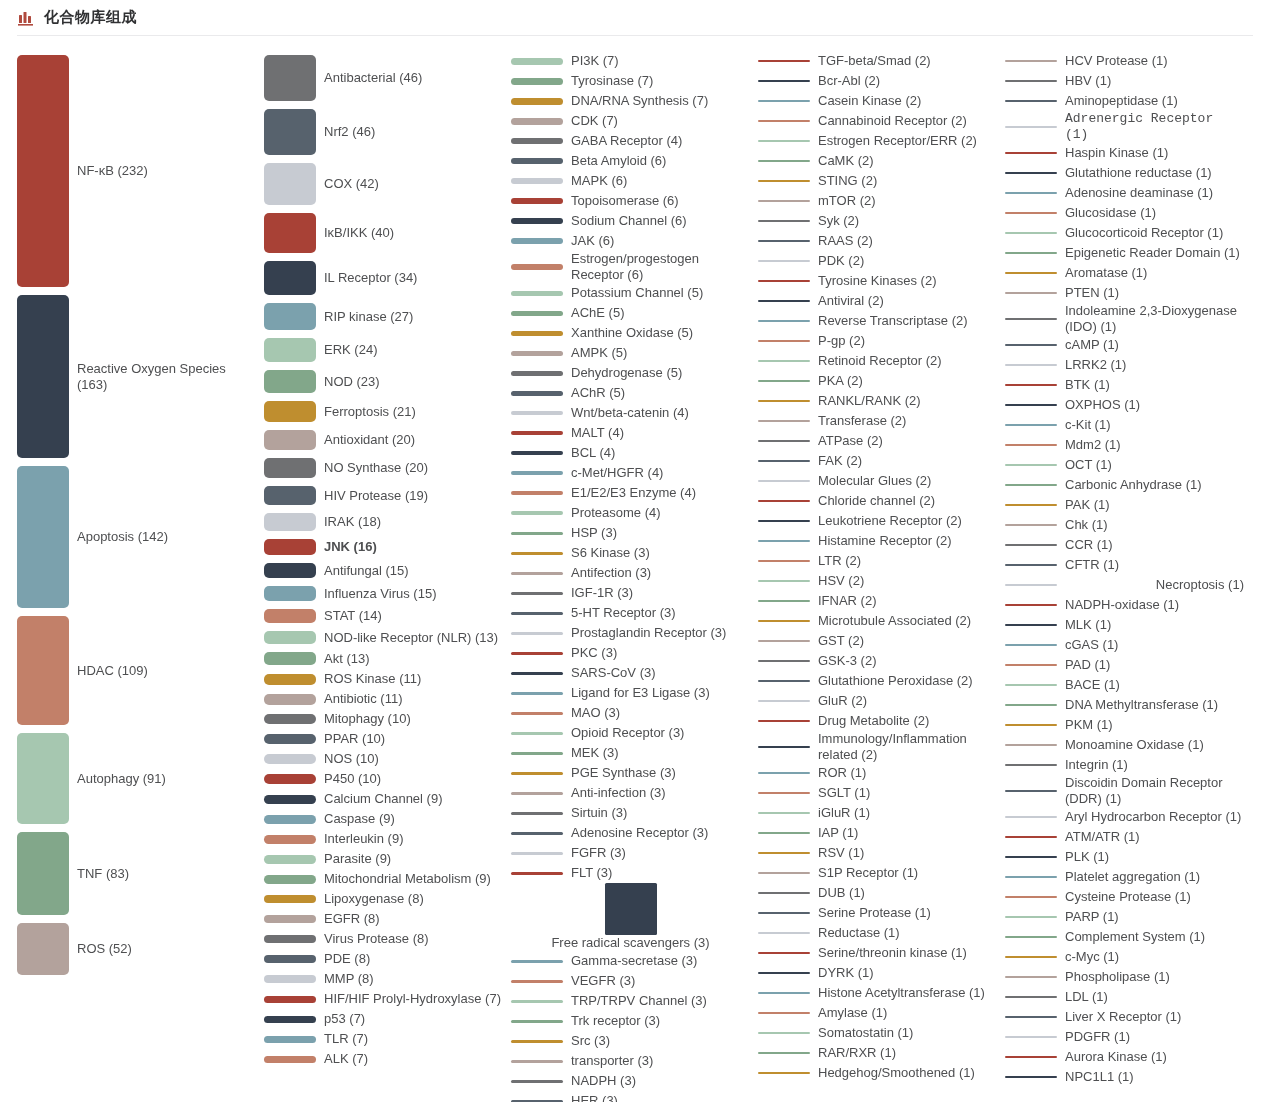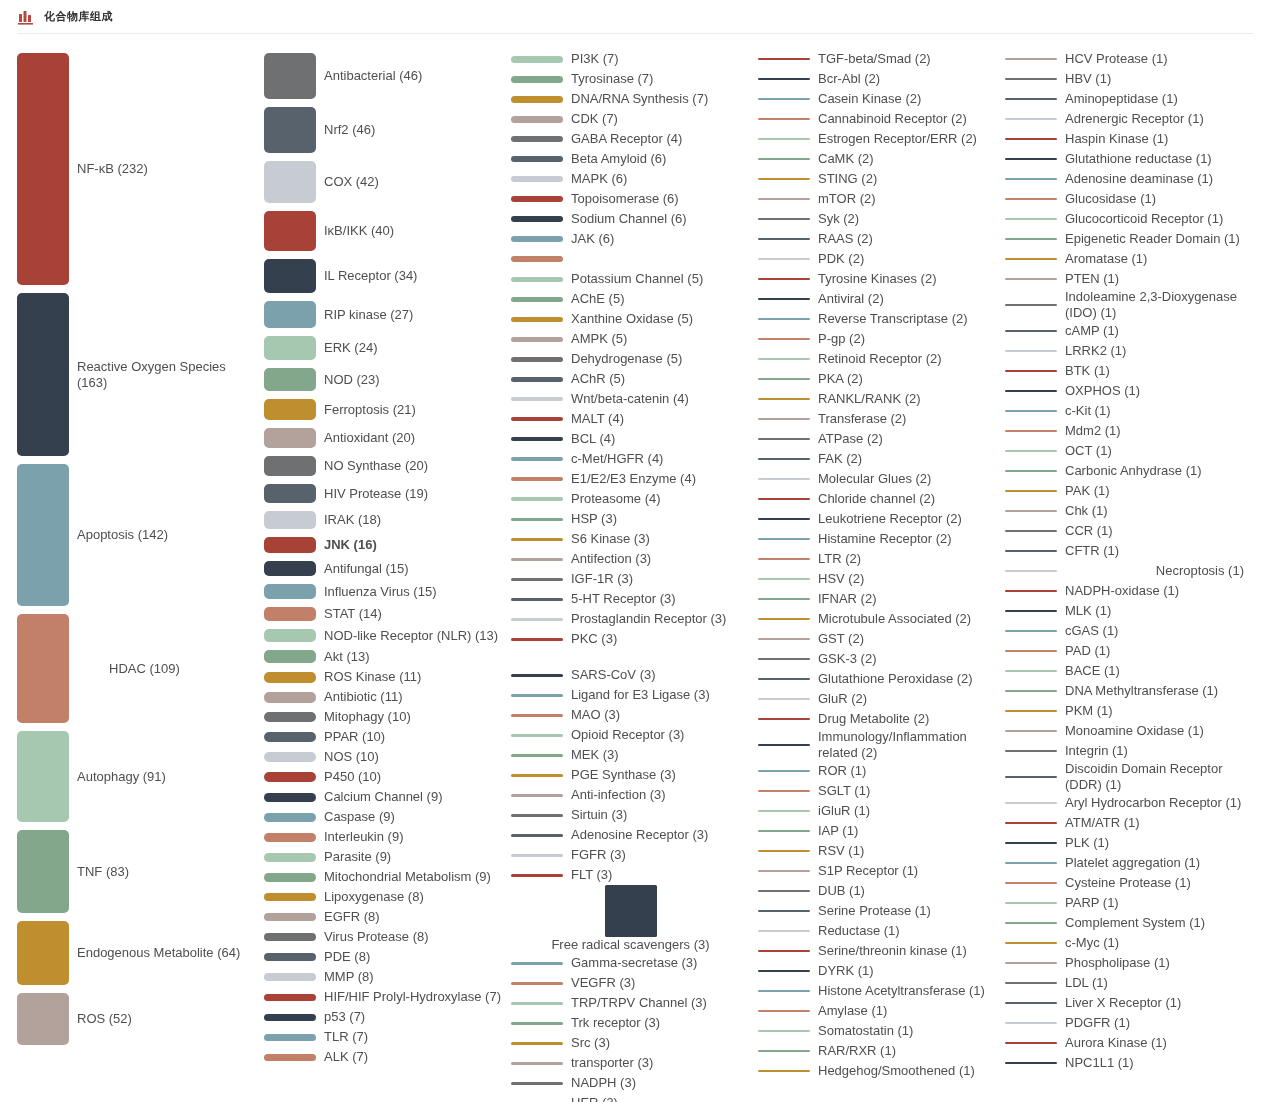--- a/index.html
+++ b/index.html
@@ -2,21 +2,21 @@
 <html><head>
 <meta charset="utf-8">
 <style>
   html,body{margin:0;padding:0;}
   body{
     width:1267px;height:1102px;overflow:hidden;background:#ffffff;
     font-family:"Liberation Sans","DejaVu Sans",sans-serif;
   }
   .header{display:flex;align-items:center;gap:9px;padding:8px 0 8px 18px;}
   .header .icon{width:17px;height:17px;display:inline-flex;}
-  .title{font-size:11px;font-weight:bold;color:#303133;letter-spacing:.5px;}
+  .title{font-size:15px;font-weight:bold;color:#303133;letter-spacing:.5px;}
   .divider{border-top:1px solid #eaeaec;margin:0 14px 0 17px;}
   .chart{display:grid;grid-template-columns:repeat(5,247px);padding:15px 0 0 17px;align-items:start;}
   .col{display:flex;flex-direction:column;}
   .row{display:flex;align-items:center;}
   .swatch{flex:0 0 52px;width:52px;margin-right:8px;}
   .label{font-size:13px;line-height:16px;color:#4e4f51;padding-right:8px;}
 </style>
 </head>
 <body>
 
@@ -40,35 +40,31 @@
           <div class="label">NF-κB (232)</div>
         </div>
         <div class="row" style="min-height: 171px;">
           <div class="swatch" style="height: 163px; border-radius: 5px; background: rgb(53, 64, 79);"></div>
           <div class="label">Reactive Oxygen Species (163)</div>
         </div>
         <div class="row" style="min-height: 150px;">
           <div class="swatch" style="height: 142px; border-radius: 5px; background: rgb(123, 161, 173);"></div>
           <div class="label">Apoptosis (142)</div>
         </div>
-        <div class="row" style="min-height: 117px; gap: 32px;">
+        <div class="row" style="min-height: 117px;">
           <div class="swatch" style="height: 109px; border-radius: 5px; background: rgb(194, 128, 105);"></div>
           <div class="label">HDAC (109)</div>
         </div>
         <div class="row" style="min-height: 99px;">
           <div class="swatch" style="height: 91px; border-radius: 5px; background: rgb(166, 199, 176);"></div>
           <div class="label">Autophagy (91)</div>
         </div>
         <div class="row" style="min-height: 91px;">
           <div class="swatch" style="height: 83px; border-radius: 5px; background: rgb(130, 167, 138);"></div>
           <div class="label">TNF (83)</div>
-        </div>
-        <div class="row" style="min-height: 72px;">
-          <div class="swatch" style="height: 64px; border-radius: 5px; background: rgb(191, 142, 47);"></div>
-          <div class="label">Endogenous Metabolite (64)</div>
         </div>
         <div class="row" style="min-height: 60px;">
           <div class="swatch" style="height: 52px; border-radius: 5px; background: rgb(179, 162, 156);"></div>
           <div class="label">ROS (52)</div>
         </div>
       </div>
       <div class="col">
         <div class="row" style="min-height: 54px;">
           <div class="swatch" style="height: 46px; border-radius: 5px; background: rgb(111, 112, 114);"></div>
           <div class="label">Antibacterial (46)</div>
@@ -262,20 +258,21 @@
         <div class="row" style="min-height: 20px;">
           <div class="swatch" style="height: 6px; border-radius: 3px; background: rgb(53, 64, 79);"></div>
           <div class="label">Sodium Channel (6)</div>
         </div>
         <div class="row" style="min-height: 20px;">
           <div class="swatch" style="height: 6px; border-radius: 3px; background: rgb(123, 161, 173);"></div>
           <div class="label">JAK (6)</div>
         </div>
         <div class="row" style="min-height: 20px;">
           <div class="swatch" style="height: 6px; border-radius: 3px; background: rgb(194, 128, 105);"></div>
+          <div class="label">Estrogen/progestogen Receptor (6)</div>
         </div>
         <div class="row" style="min-height: 20px;">
           <div class="swatch" style="height: 5px; border-radius: 2.5px; background: rgb(166, 199, 176);"></div>
           <div class="label">Potassium Channel (5)</div>
         </div>
         <div class="row" style="min-height: 20px;">
           <div class="swatch" style="height: 5px; border-radius: 2.5px; background: rgb(130, 167, 138);"></div>
           <div class="label">AChE (5)</div>
         </div>
         <div class="row" style="min-height: 20px;">
@@ -339,21 +336,21 @@
           <div class="label">5-HT Receptor (3)</div>
         </div>
         <div class="row" style="min-height: 20px;">
           <div class="swatch" style="height: 3px; border-radius: 1.5px; background: rgb(199, 203, 210);"></div>
           <div class="label">Prostaglandin Receptor (3)</div>
         </div>
         <div class="row" style="min-height: 20px; align-items: center;">
           <div class="swatch" style="height: 3px; border-radius: 1.5px; background: rgb(168, 65, 54);"></div>
           <div class="label">PKC (3)</div>
         </div>
-        <div class="row" style="min-height: 20px; margin-top: 16px;">
+        <div class="row" style="min-height: 20px;">
           <div class="swatch" style="height: 3px; border-radius: 1.5px; background: rgb(53, 64, 79);"></div>
           <div class="label">SARS-CoV (3)</div>
         </div>
         <div class="row" style="min-height: 20px;">
           <div class="swatch" style="height: 3px; border-radius: 1.5px; background: rgb(123, 161, 173);"></div>
           <div class="label">Ligand for E3 Ligase (3)</div>
         </div>
         <div class="row" style="min-height: 20px;">
           <div class="swatch" style="height: 3px; border-radius: 1.5px; background: rgb(194, 128, 105);"></div>
           <div class="label">MAO (3)</div>
@@ -643,21 +640,21 @@
           <div class="label">HCV Protease (1)</div>
         </div>
         <div class="row" style="min-height: 20px;">
           <div class="swatch" style="height: 1.4px; border-radius: 1px; background: rgb(111, 112, 114);"></div>
           <div class="label">HBV (1)</div>
         </div>
         <div class="row" style="min-height: 20px;">
           <div class="swatch" style="height: 1.4px; border-radius: 1px; background: rgb(87, 98, 109);"></div>
           <div class="label">Aminopeptidase (1)</div>
         </div>
-        <div class="row" style="min-height: 20px;">
+        <div class="row" style="min-height: 20px; font-family: Liberation Mono, monospace;">
           <div class="swatch" style="height: 1.4px; border-radius: 1px; background: rgb(199, 203, 210);"></div>
           <div class="label">Adrenergic Receptor (1)</div>
         </div>
         <div class="row" style="min-height: 20px;">
           <div class="swatch" style="height: 1.4px; border-radius: 1px; background: rgb(168, 65, 54);"></div>
           <div class="label">Haspin Kinase (1)</div>
         </div>
         <div class="row" style="min-height: 20px;">
           <div class="swatch" style="height: 1.4px; border-radius: 1px; background: rgb(53, 64, 79);"></div>
           <div class="label">Glutathione reductase (1)</div>

